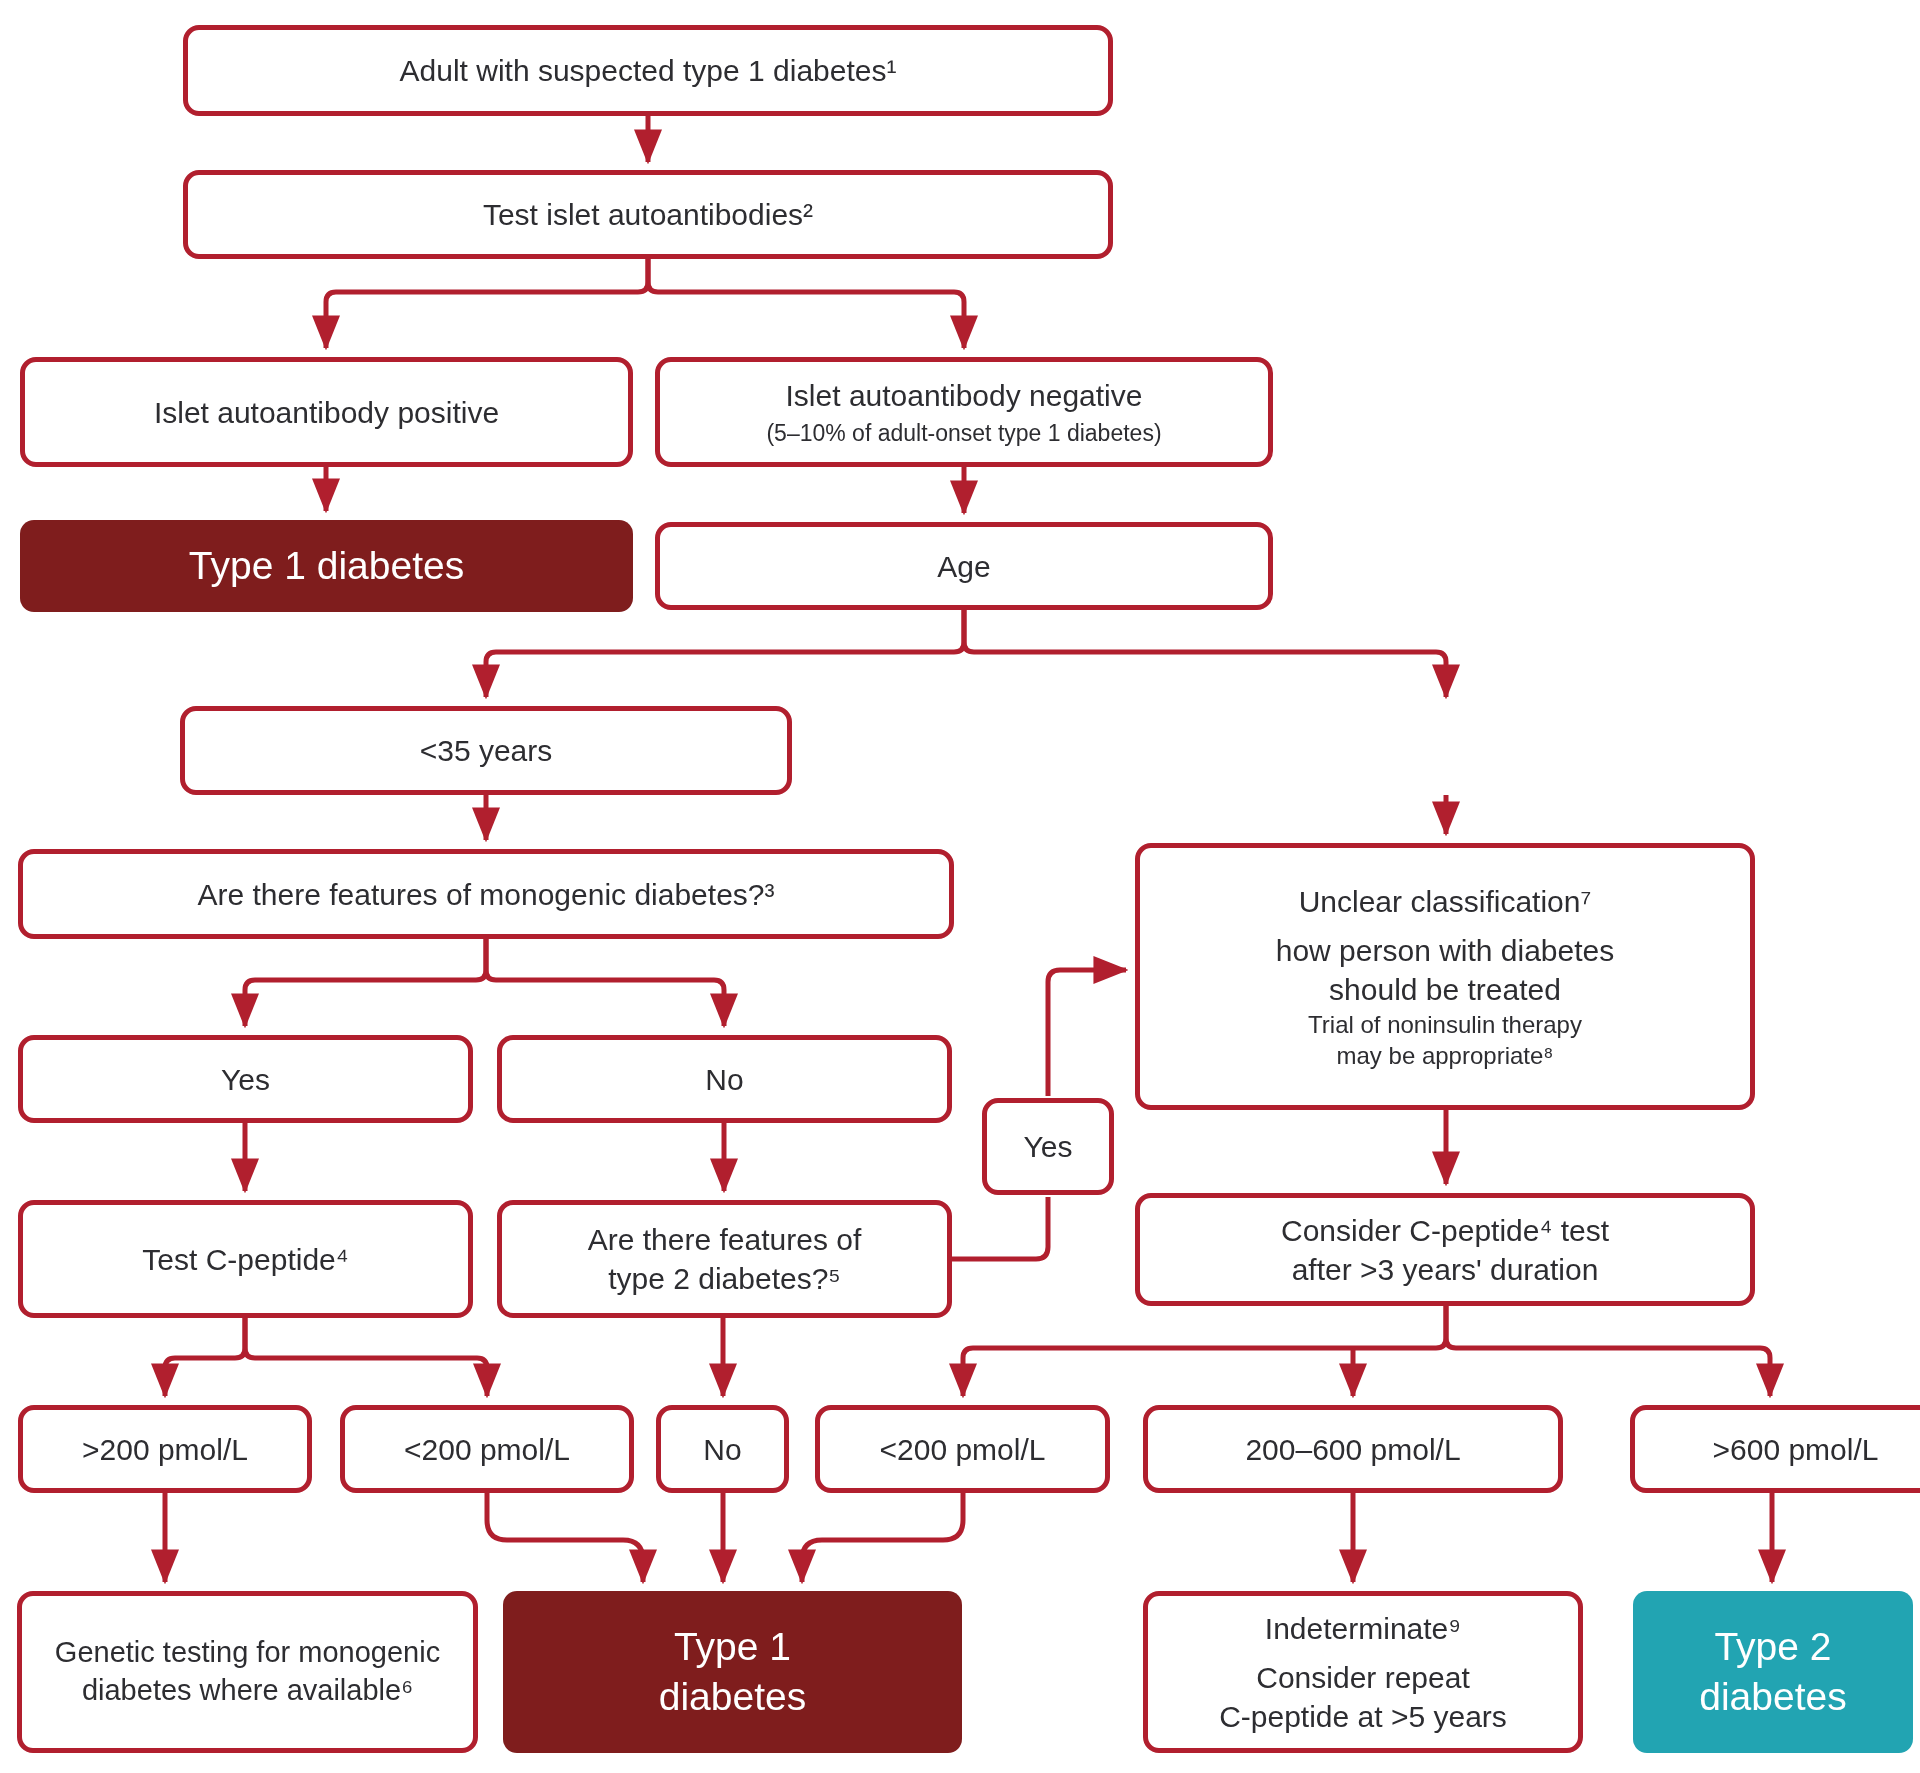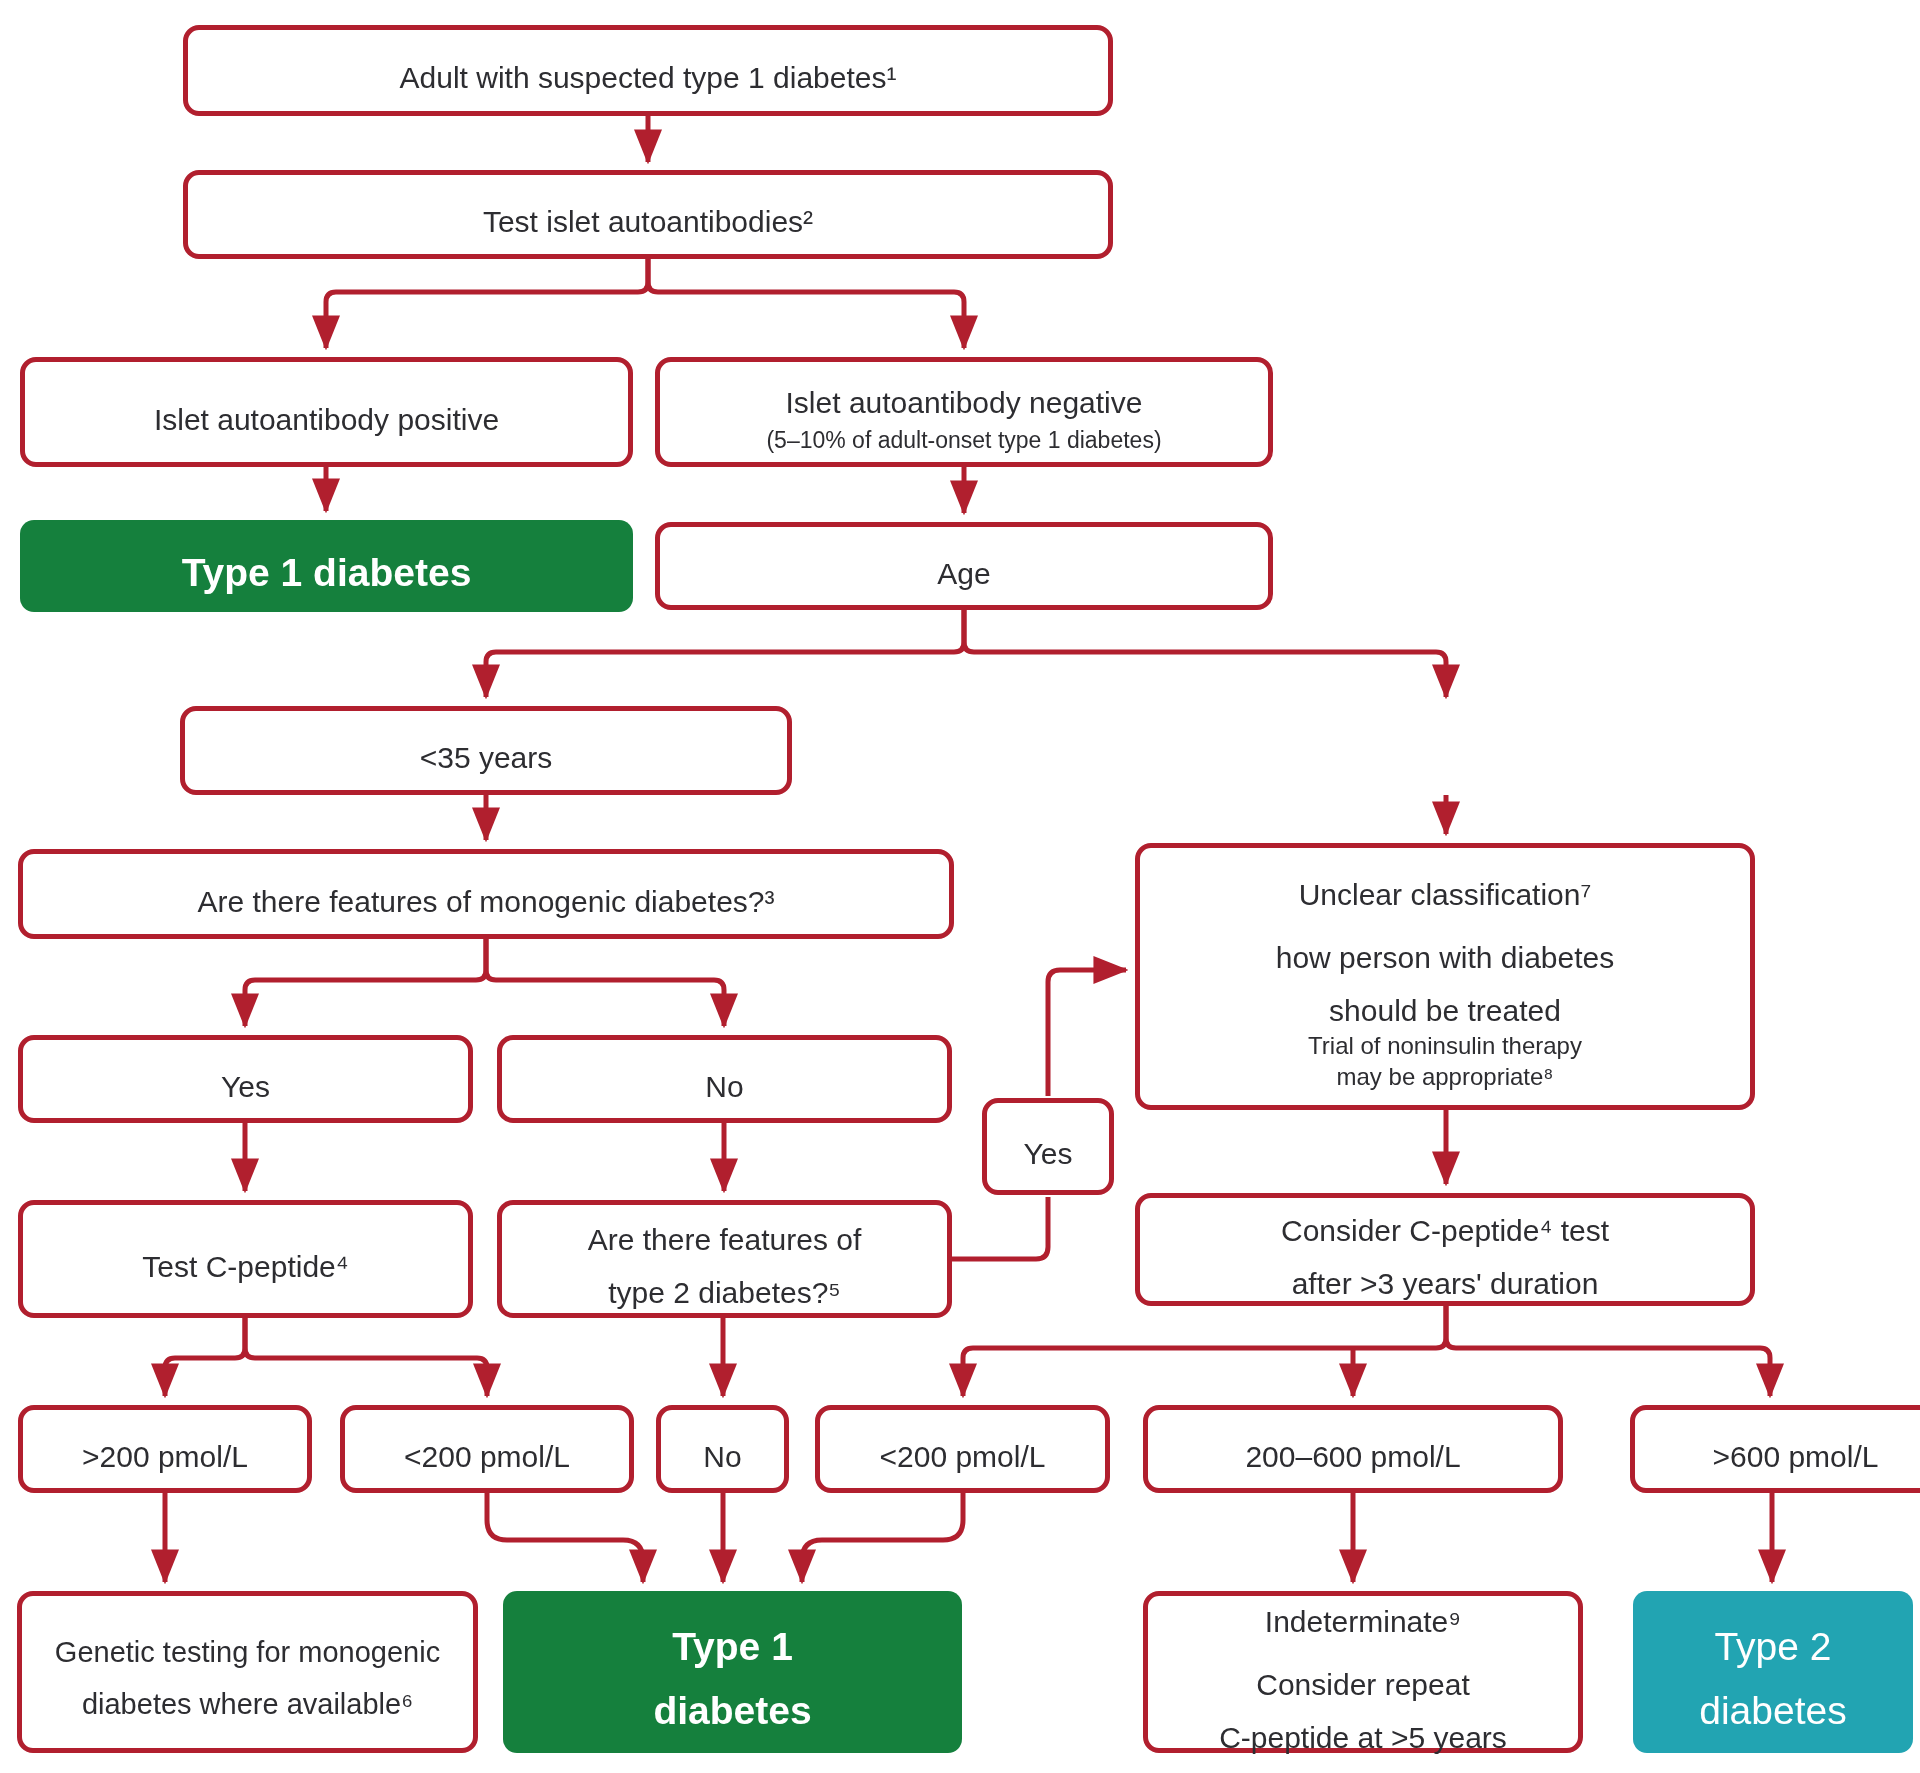--- a/index.html
+++ b/index.html
@@ -20,33 +20,33 @@
     border-radius:16px;
     display:flex;
     flex-direction:column;
     align-items:center;
     justify-content:center;
     text-align:center;
     font-size:30px;
     line-height:1.3;
     padding:6px 14px;
   }
-  .node .line{display:block;margin-top:14px;}
+  .node .line{display:block;}
   .node .subtitle{display:block;font-size:23px;margin-top:4px;}
   .node .note-line{display:block;font-size:24px;}
   .node .title-gap{margin-bottom:10px;}
   .node.filled{
     border:none;
     color:#ffffff;
     font-size:39px;
     font-weight:500;
     line-height:1.28;
     border-radius:14px;
   }
-  .node.filled-orange{background:#15803d;font-weight:bold;}
+  .node.filled-orange{background:#7f1d1d;}
   .node.filled-teal{background:#22a4b2;}
 </style>
 </head>
 <body>
 
 <div class="canvas">
 
   <svg class="connectors" width="1920" height="1773" viewBox="0 0 1920 1773">
     <defs>
       <marker id="arrow" viewBox="0 0 10 8" refX="9.3" refY="4" markerWidth="7" markerHeight="5.6" orient="auto">

